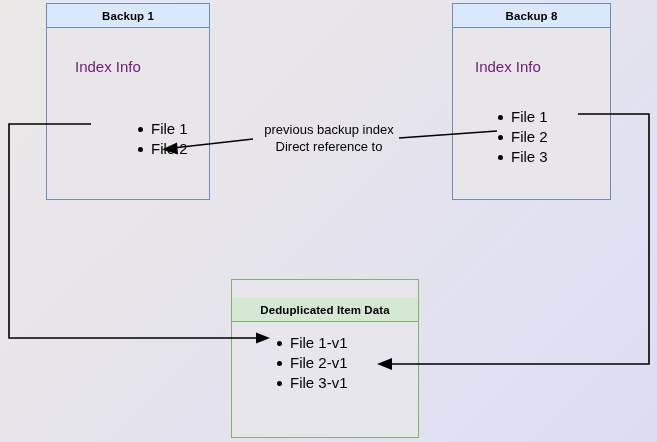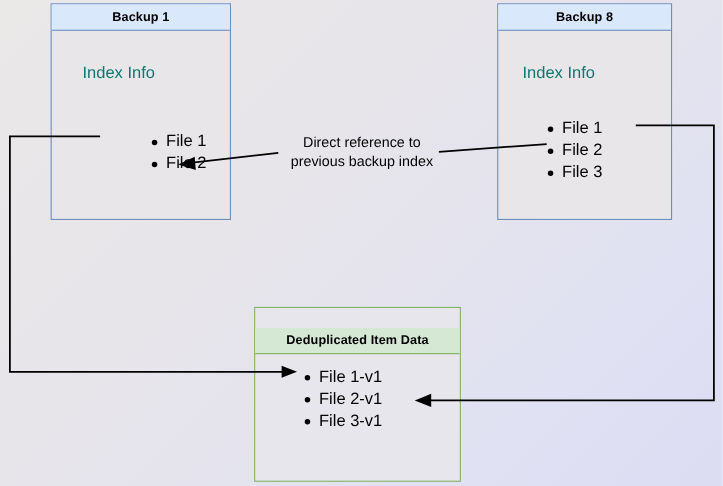--- a/index.html
+++ b/index.html
@@ -55,21 +55,21 @@
   .box-body {
     position: absolute;
     left: 0;
     top: 24px;
     right: 0;
     bottom: 0;
   }
   .index-label {
     position: absolute;
     font-size: 15px;
-    color: #0f766e;
+    color: #701a75;
     white-space: nowrap;
   }
   .file-list {
     position: absolute;
     margin: 0;
     padding: 0;
     list-style: none;
   }
   .file-list li {
     font-size: 15px;
@@ -145,22 +145,22 @@
     <div class="box-body">
       <ul class="file-list" style="left:42px; top:29px;">
         <li>File 1-v1</li>
         <li>File 2-v1</li>
         <li>File 3-v1</li>
       </ul>
     </div>
   </div>
 
   <div class="center-label" style="left:245px; top:121px; width:168px;">
+    <div>previous backup index</div>
     <div>Direct reference to</div>
-    <div>previous backup index</div>
   </div>
 
   <svg id="wires" viewBox="0 0 657 442" xmlns="http://www.w3.org/2000/svg">
 
     <polyline points="91,124 9,124 9,338 262,338"></polyline>
     <polygon points="270,338 256,332.5 256,343.5"></polygon>
 
     <polyline points="578,114 649,114 649,364 388,364"></polyline>
     <polygon points="377,364 392,358 392,370"></polygon>
 

